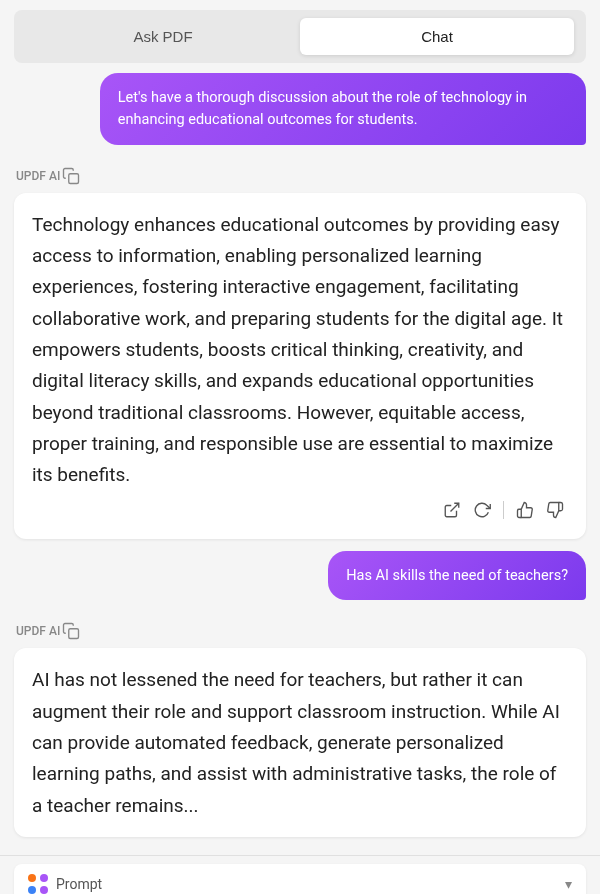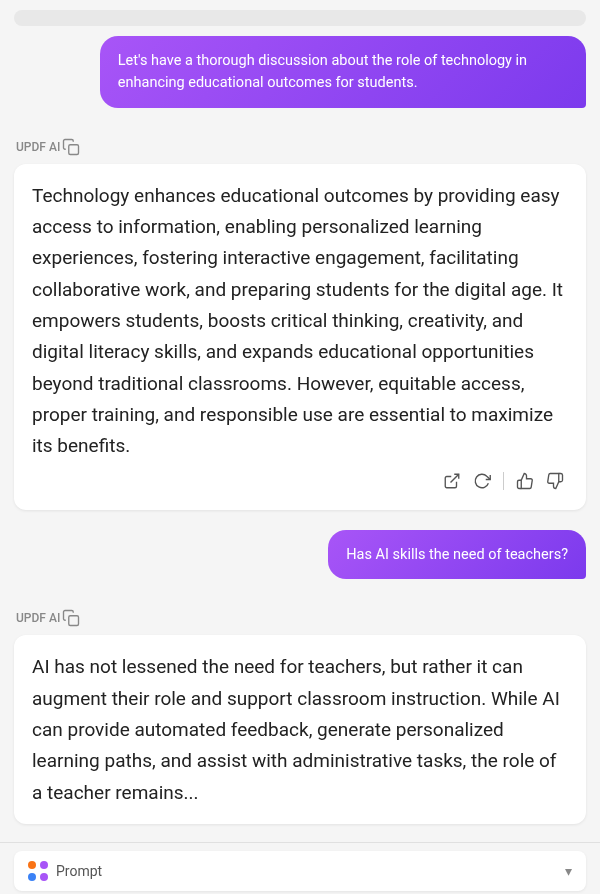--- a/index.html
+++ b/index.html
@@ -53,21 +53,21 @@
       box-shadow: 0 1px 4px rgba(0,0,0,0.12);
     }
 
     
     .chat-area {
       flex: 1;
       overflow-y: auto;
       padding: 0 14px 10px 14px;
       display: flex;
       flex-direction: column;
-      gap: 12px;
+      gap: 4px;
     }
 
     
     .user-message {
       display: flex;
       justify-content: flex-end;
       margin-bottom: 12px;
     }
 
     .user-bubble {
@@ -248,20 +248,22 @@
       background: #ccc;
       border-radius: 2px;
     }
   </style>
 </head>
 <body>
 
 <div class="app-container">
 
   <div class="tab-bar">
+    <button class="tab">Ask PDF</button>
+    <button class="tab active">Chat</button>
   </div>
 
   <div class="chat-area">
 
     <div class="user-message">
       <div class="user-bubble">Let's have a thorough discussion about the role of technology in enhancing educational outcomes for students.</div>
     </div>
 
     <div>
       <div class="ai-label-row">

